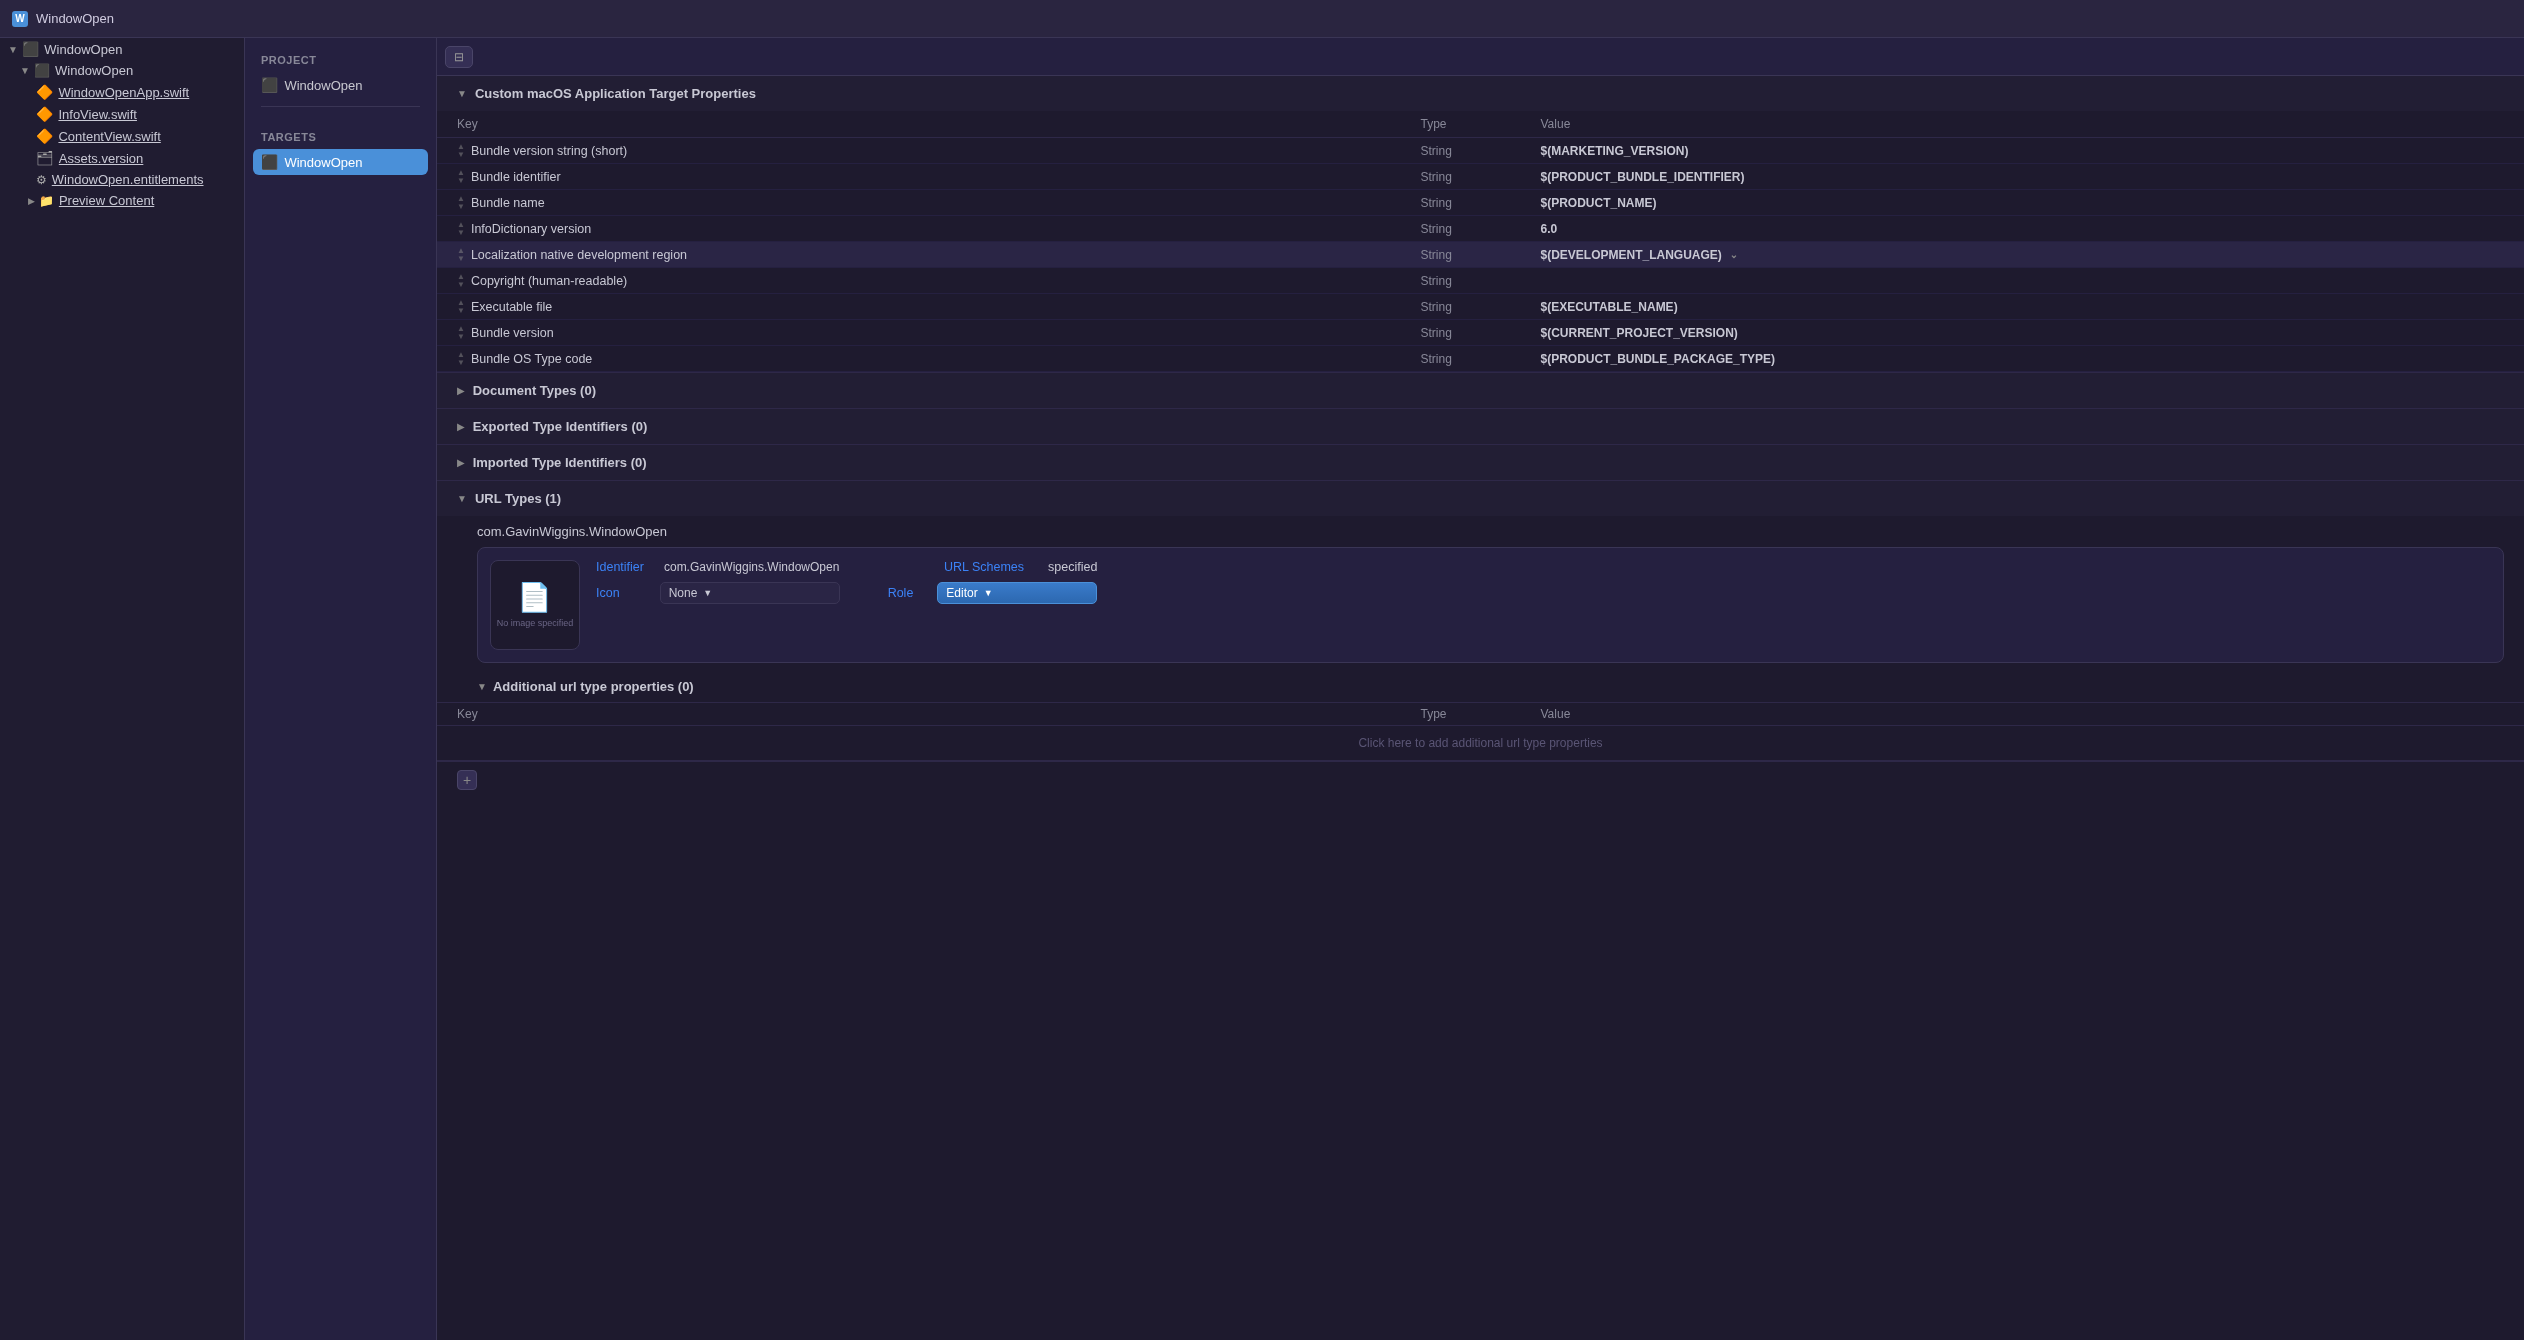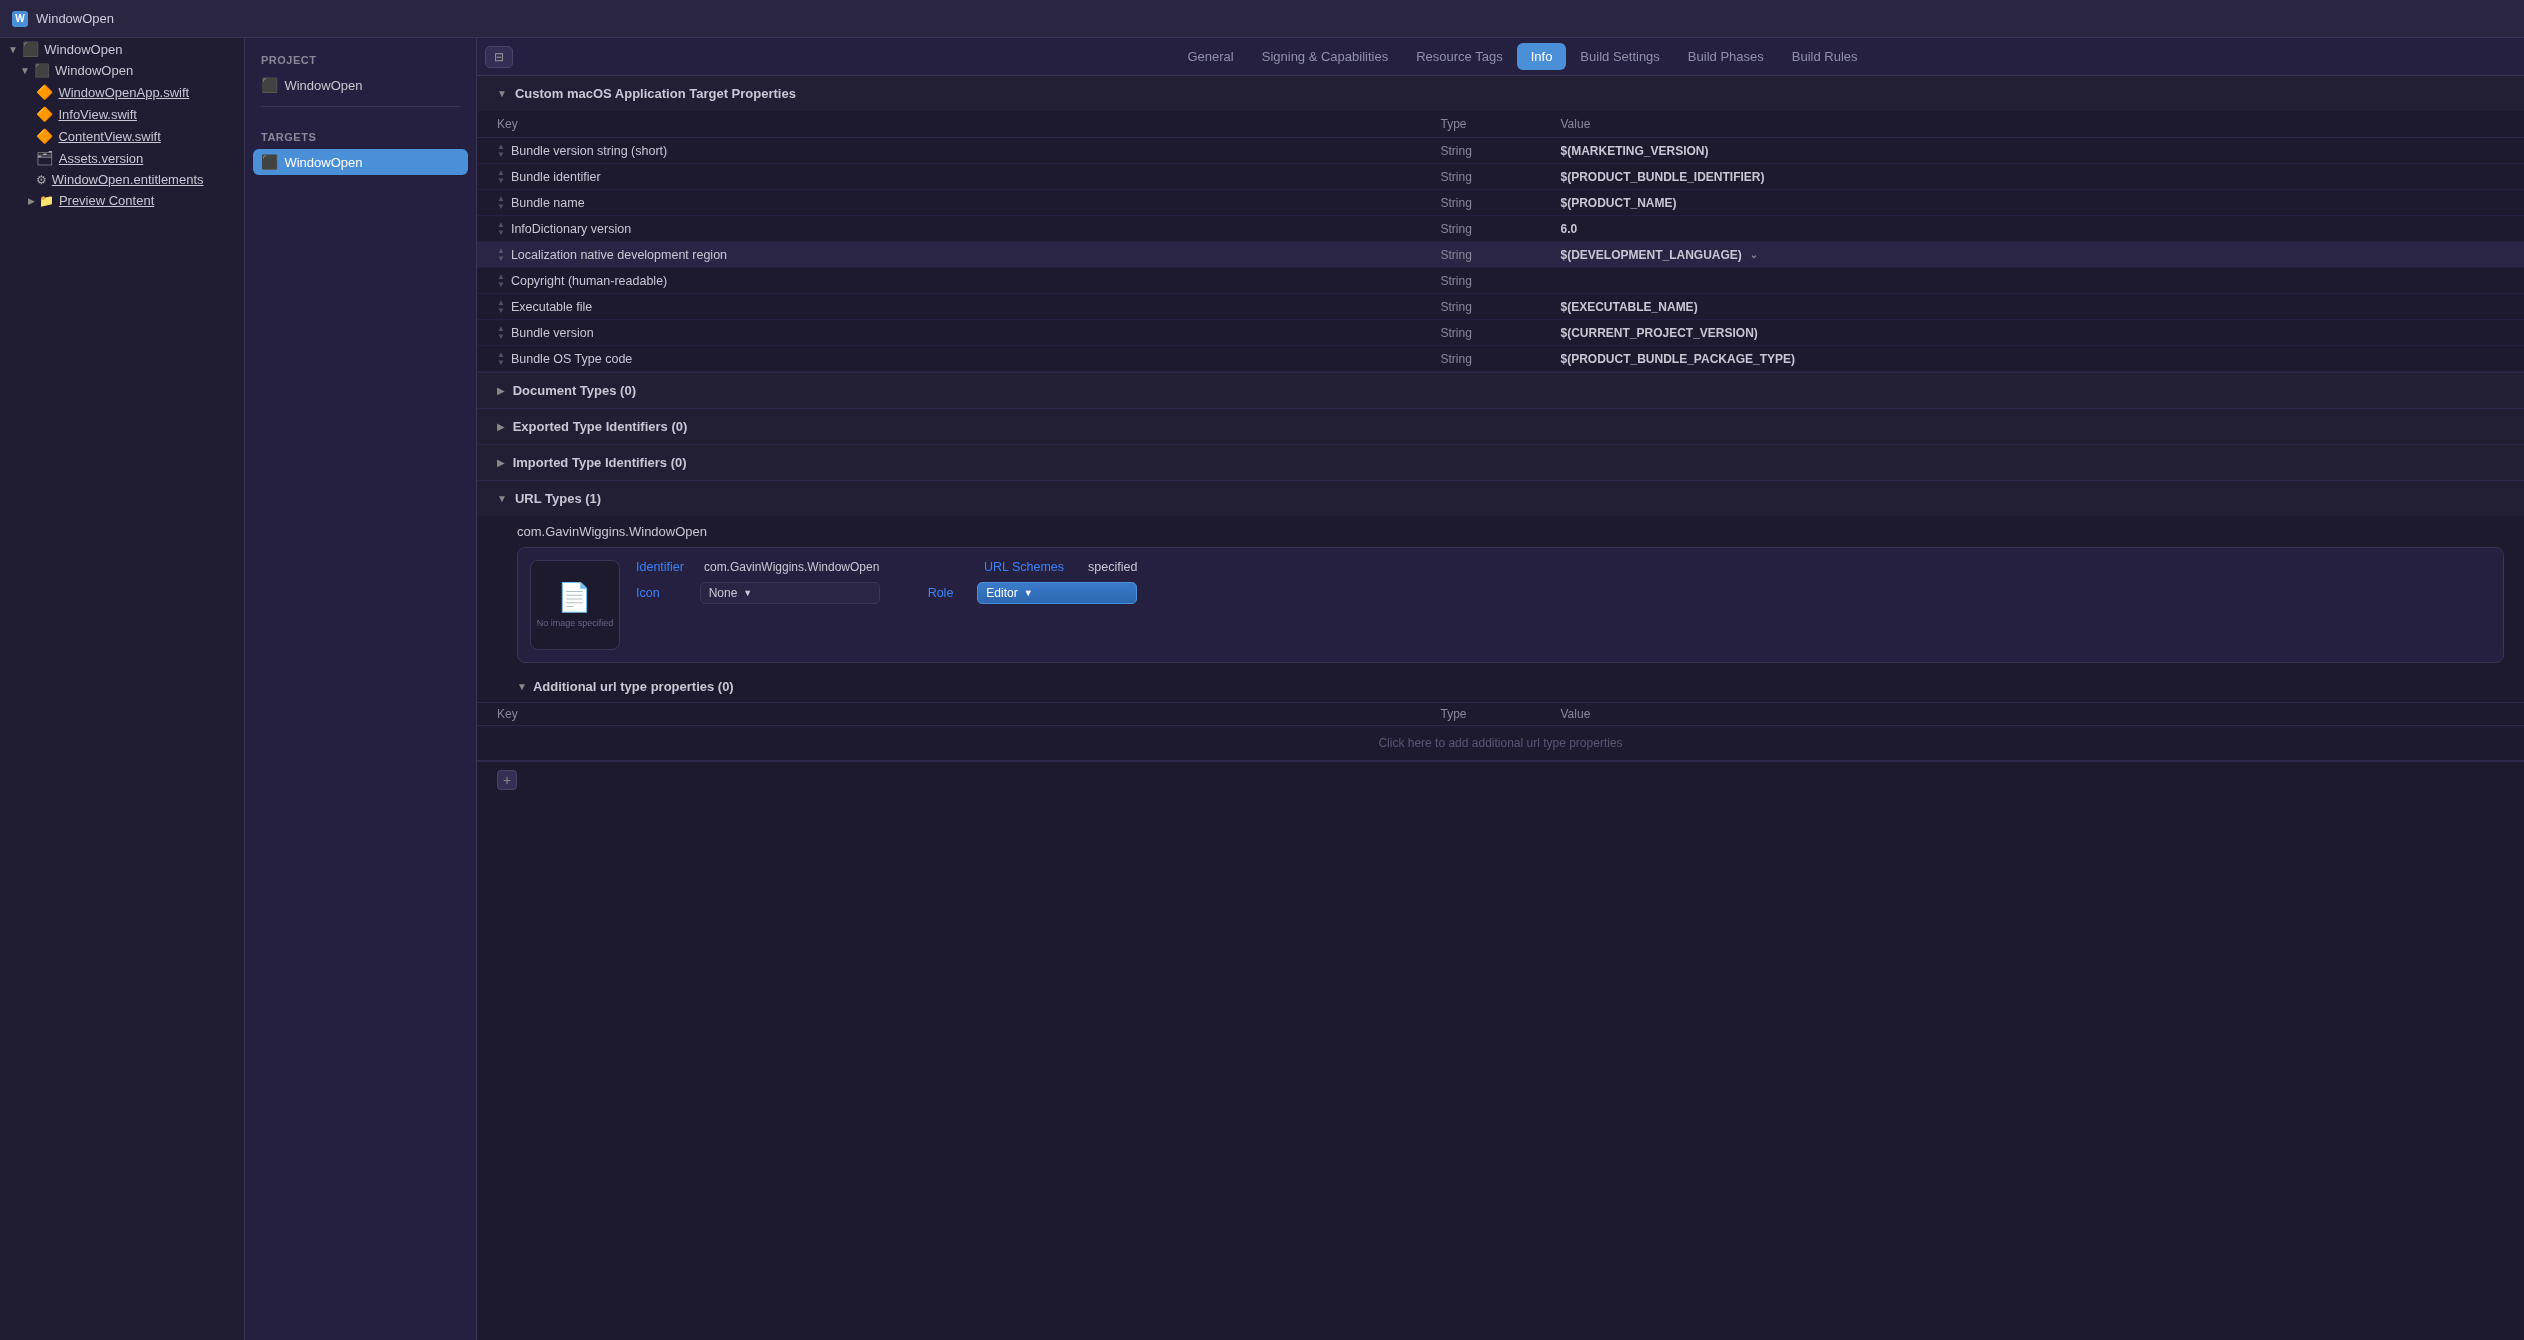--- a/index.html
+++ b/index.html
@@ -74,21 +74,21 @@
 
     
     .content-area {
       display: flex;
       flex: 1;
       overflow: hidden;
     }
 
     
     .project-panel {
-      width: 232px;
+      width: 192px;
       background: #252040;
       border-right: 1px solid #3a3555;
       flex-shrink: 0;
       overflow-y: auto;
     }
     .panel-section-header {
       font-size: 11px;
       font-weight: 600;
       color: #888898;
       letter-spacing: 0.5px;
@@ -438,29 +438,20 @@
         <span class="item-label">WindowOpen</span>
       </div>
     </div>
 
     <div class="editor-area">
 
       <div class="tab-bar">
         <div class="sidebar-toggle">
           <span class="sidebar-toggle-icon">⊟</span>
         </div>
-        <div class="tab-items">
-          <div class="tab-item">General</div>
-          <div class="tab-item">Signing &amp; Capabilities</div>
-          <div class="tab-item">Resource Tags</div>
-          <div class="tab-item active">Info</div>
-          <div class="tab-item">Build Settings</div>
-          <div class="tab-item">Build Phases</div>
-          <div class="tab-item">Build Rules</div>
-        </div>
       </div>
 
       <div class="info-content">
 
         <div class="section">
           <div class="section-header">
             <span class="section-chevron">▼</span>
             <span class="section-title">Custom macOS Application Target Properties</span>
           </div>
 

